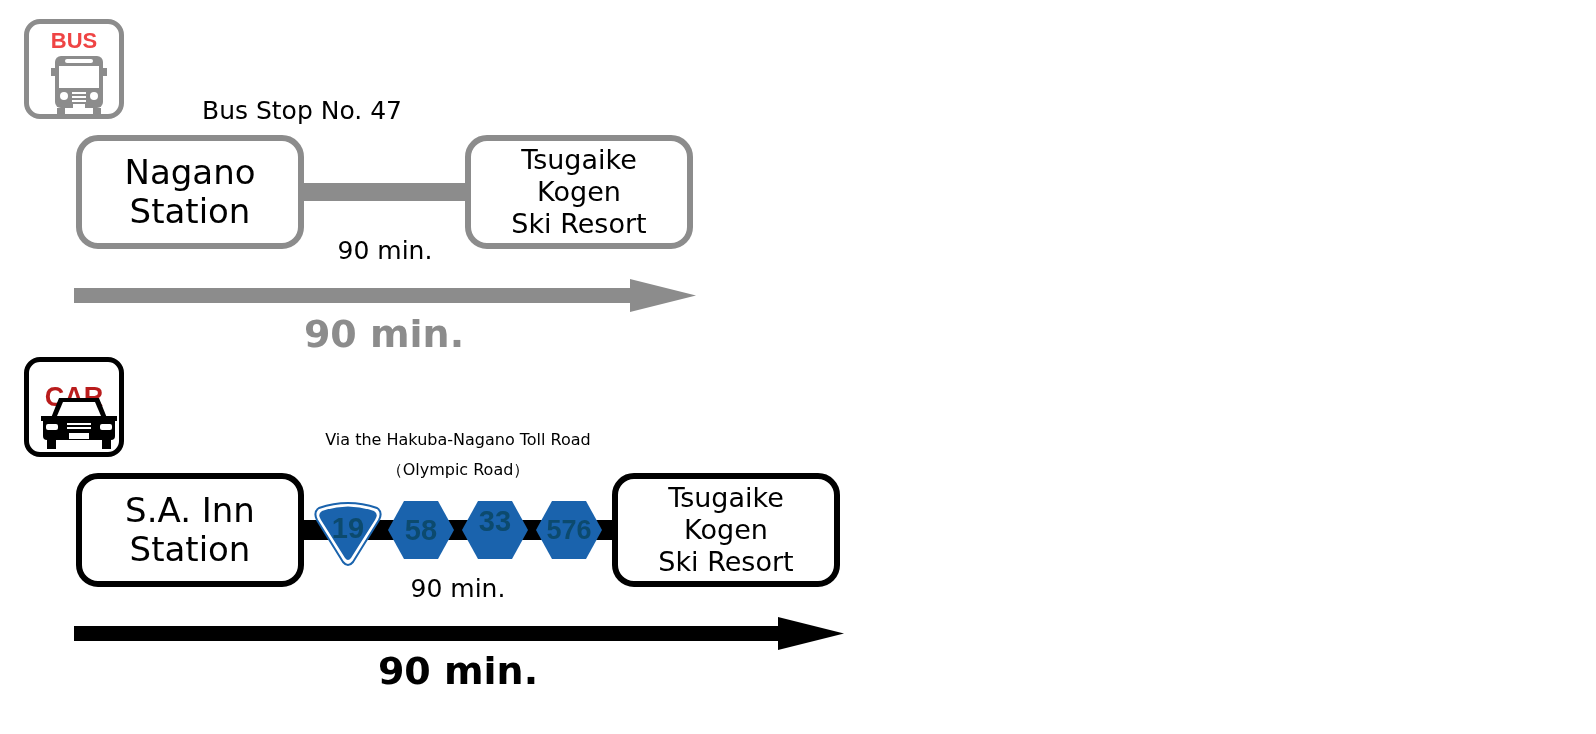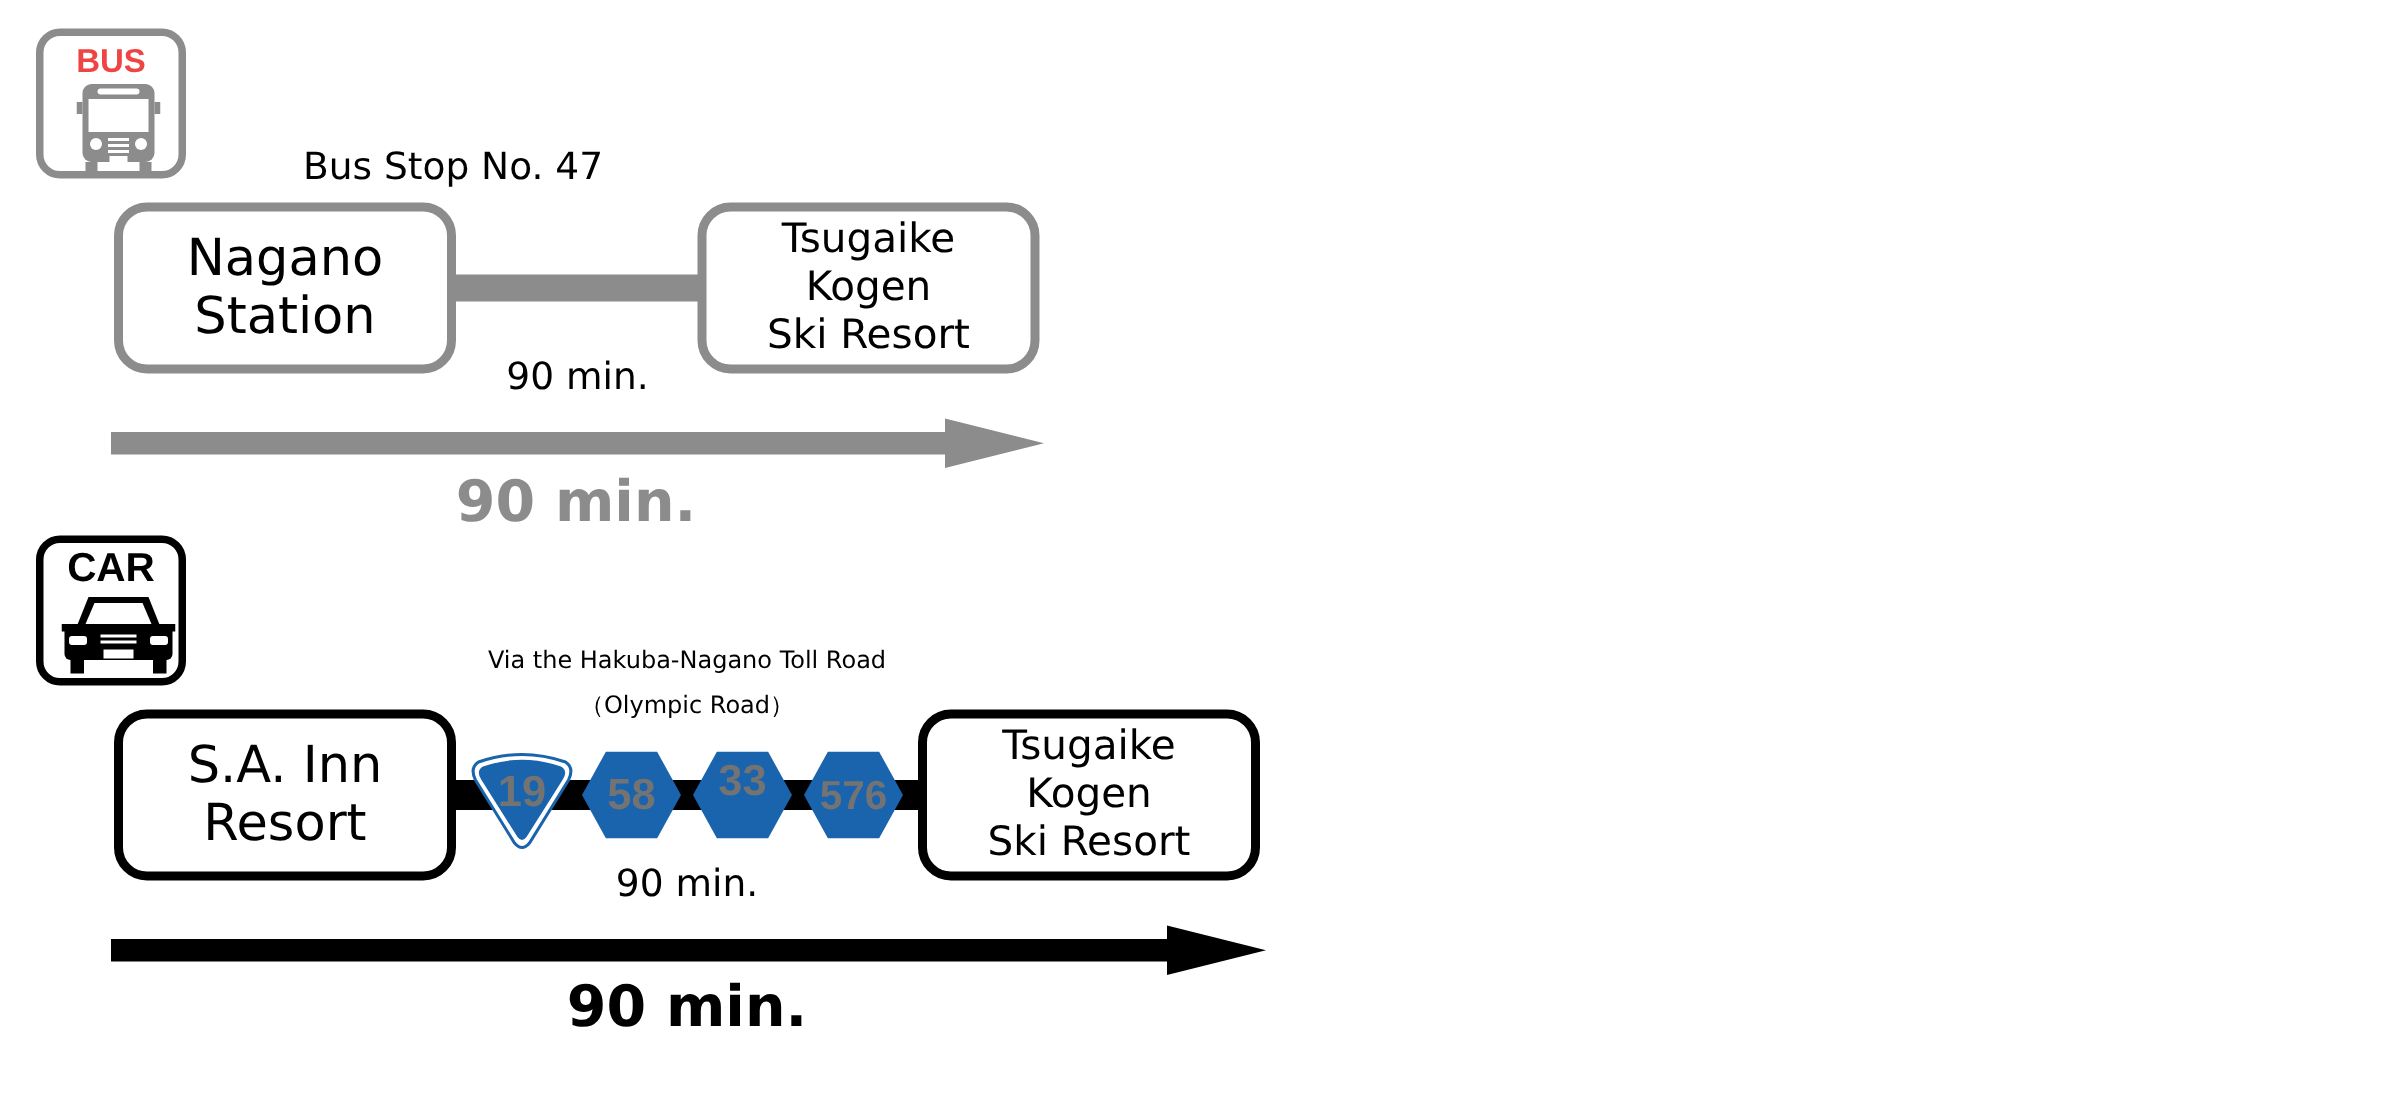--- a/index.html
+++ b/index.html
@@ -8,21 +8,21 @@
   .abs { position: absolute; }
   .mode-icon { position: absolute; width: 100px; height: 100px; border-radius: 16px; box-sizing: border-box; background: #fff; }
   .mode-icon .lbl { position: absolute; left: 0; right: 0; text-align: center; font-family: "Liberation Sans", sans-serif; font-weight: bold; }
   .node { position: absolute; box-sizing: border-box; border-radius: 22px; background: #fff;
           display: flex; align-items: center; justify-content: center; text-align: center; white-space: pre-line; }
   .link { position: absolute; }
   .caption { position: absolute; text-align: center; white-space: pre-line; font-family: "DejaVu Sans", sans-serif; }
   .arrow { position: absolute; }
   .total { position: absolute; text-align: center; font-family: "DejaVu Sans", sans-serif; font-weight: bold; }
   .shield { position: absolute; display: flex; align-items: center; justify-content: center; }
-  .shield span { position: relative; z-index: 2; color: #737373; font-family: "Liberation Sans", sans-serif; font-weight: bold; font-size: 29px; }
+  .shield span { position: relative; z-index: 2; color: #0c4a6e; font-family: "Liberation Sans", sans-serif; font-weight: bold; font-size: 29px; }
   .shield svg { position: absolute; left: 0; top: 0; }
 </style>
 </head>
 <body>
 
 <div class="mode-icon" style="left:24px; top:19px; border:5px solid #8c8c8c;">
   <div class="lbl" style="top:4px; font-size:22px; color:#ef4444;">BUS</div>
   <svg class="abs" style="left:22px; top:30px;" width="56" height="64" viewBox="0 0 56 64">
     <rect x="4" y="2" width="48" height="52" rx="6" fill="#8c8c8c"></rect>
     <rect x="14" y="5" width="28" height="4" rx="2" fill="#fff"></rect>
@@ -58,21 +58,21 @@
 <div class="caption" style="left:300px; top:236px; width:170px; font-size:25px;">90 min.</div>
 
 <svg class="arrow" style="left:74px; top:278px;" width="624" height="36" viewBox="0 0 624 36">
   <rect x="0" y="10" width="560" height="15" fill="#8c8c8c"></rect>
   <polygon points="556,1 622,17.5 556,34" fill="#8c8c8c"></polygon>
 </svg>
 
 <div class="total" style="left:234px; top:312px; width:300px; font-size:38px; color:#8c8c8c;">90 min.</div>
 
 <div class="mode-icon" style="left:24px; top:357px; border:5px solid #000;">
-  <div class="lbl" style="top:1px; font-size:27px; color:#000000;">CAR</div>
+  <div class="lbl" style="top:20px; font-size:27px; color:#b91c1c;">CAR</div>
   <svg class="abs" style="left:12px; top:32px;" width="76" height="56" viewBox="0 0 76 56">
     <path d="M18 4 L58 4 L66 24 L10 24 Z" fill="#000"></path>
     <path d="M22 8 L54 8 L60 22 L16 22 Z" fill="#fff"></path>
     <rect x="2" y="22" width="72" height="24" rx="4" fill="#000"></rect>
     <rect x="0" y="22" width="8" height="5" fill="#000"></rect>
     <rect x="68" y="22" width="8" height="5" fill="#000"></rect>
     <rect x="5" y="30" width="12" height="6" rx="2" fill="#fff"></rect>
     <rect x="59" y="30" width="12" height="6" rx="2" fill="#fff"></rect>
     <rect x="26" y="29" width="24" height="2" fill="#fff"></rect>
     <rect x="26" y="33" width="24" height="2" fill="#fff"></rect>
@@ -82,21 +82,21 @@
   </svg>
 </div>
 
 <div class="caption" style="left:230px; top:425px; width:456px; font-size:16px; line-height:30px;">Via the Hakuba-Nagano Toll Road
 （Olympic Road）</div>
 
 <div class="link" style="left:300px; top:520px; width:318px; height:20px; background:#000;"></div>
 
 <div class="node" style="left:76px; top:473px; width:228px; height:114px; border:6px solid #000; font-size:34px; line-height:39px;">
   <span>S.A. Inn
-Resort</span>
+Station</span>
 </div>
 
 <div class="shield" style="left:313px; top:500px; width:70px; height:66px;">
   <svg width="70" height="66" viewBox="0 0 70 66">
     <path d="M6 8 Q35 -2 64 8 Q70 12 66 20 L40 62 Q35 68 30 62 L4 20 Q0 12 6 8 Z" fill="#fff" stroke="#1a63ad" stroke-width="2"></path>
     <path d="M9 11 Q35 2 61 11 Q66 14 62 20 L38 58 Q35 62 32 58 L8 20 Q4 14 9 11 Z" fill="#1a63ad"></path>
   </svg>
   <span style="margin-top:-10px;">19</span>
 </div>
 

